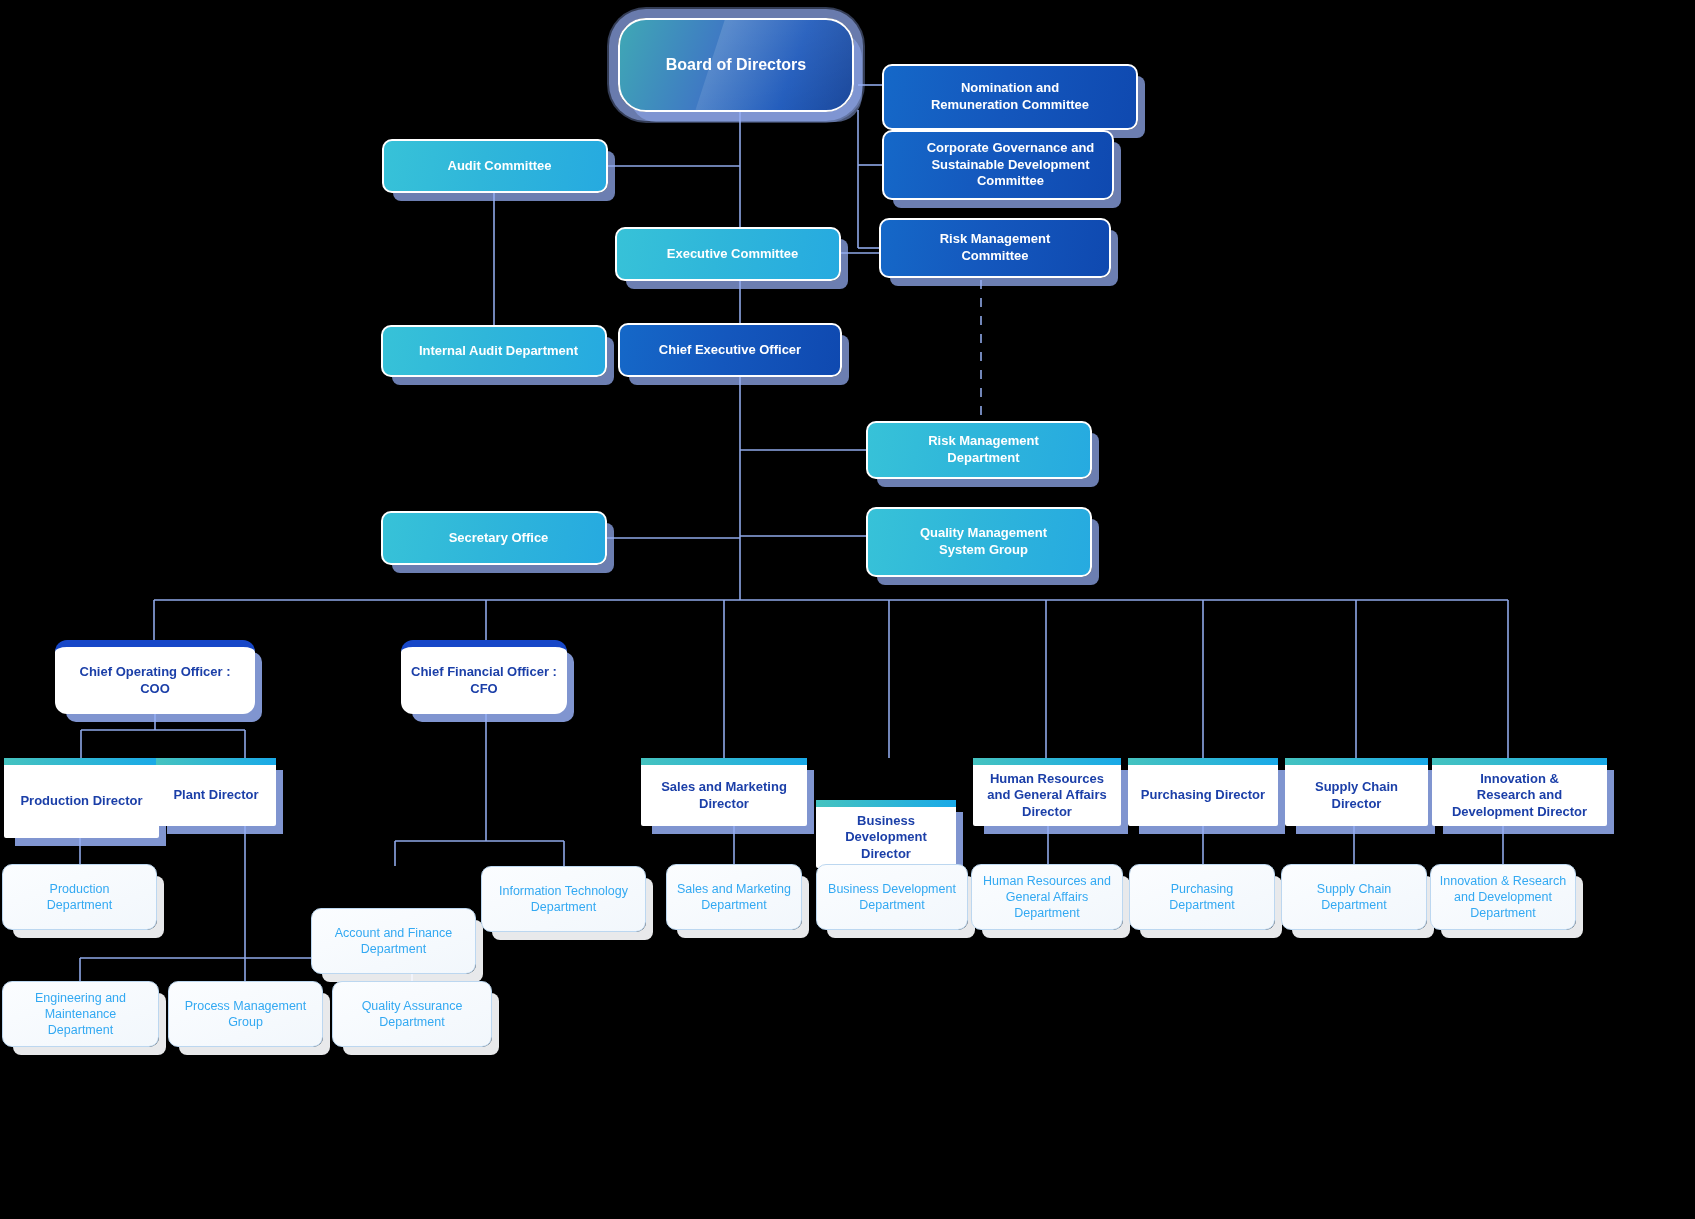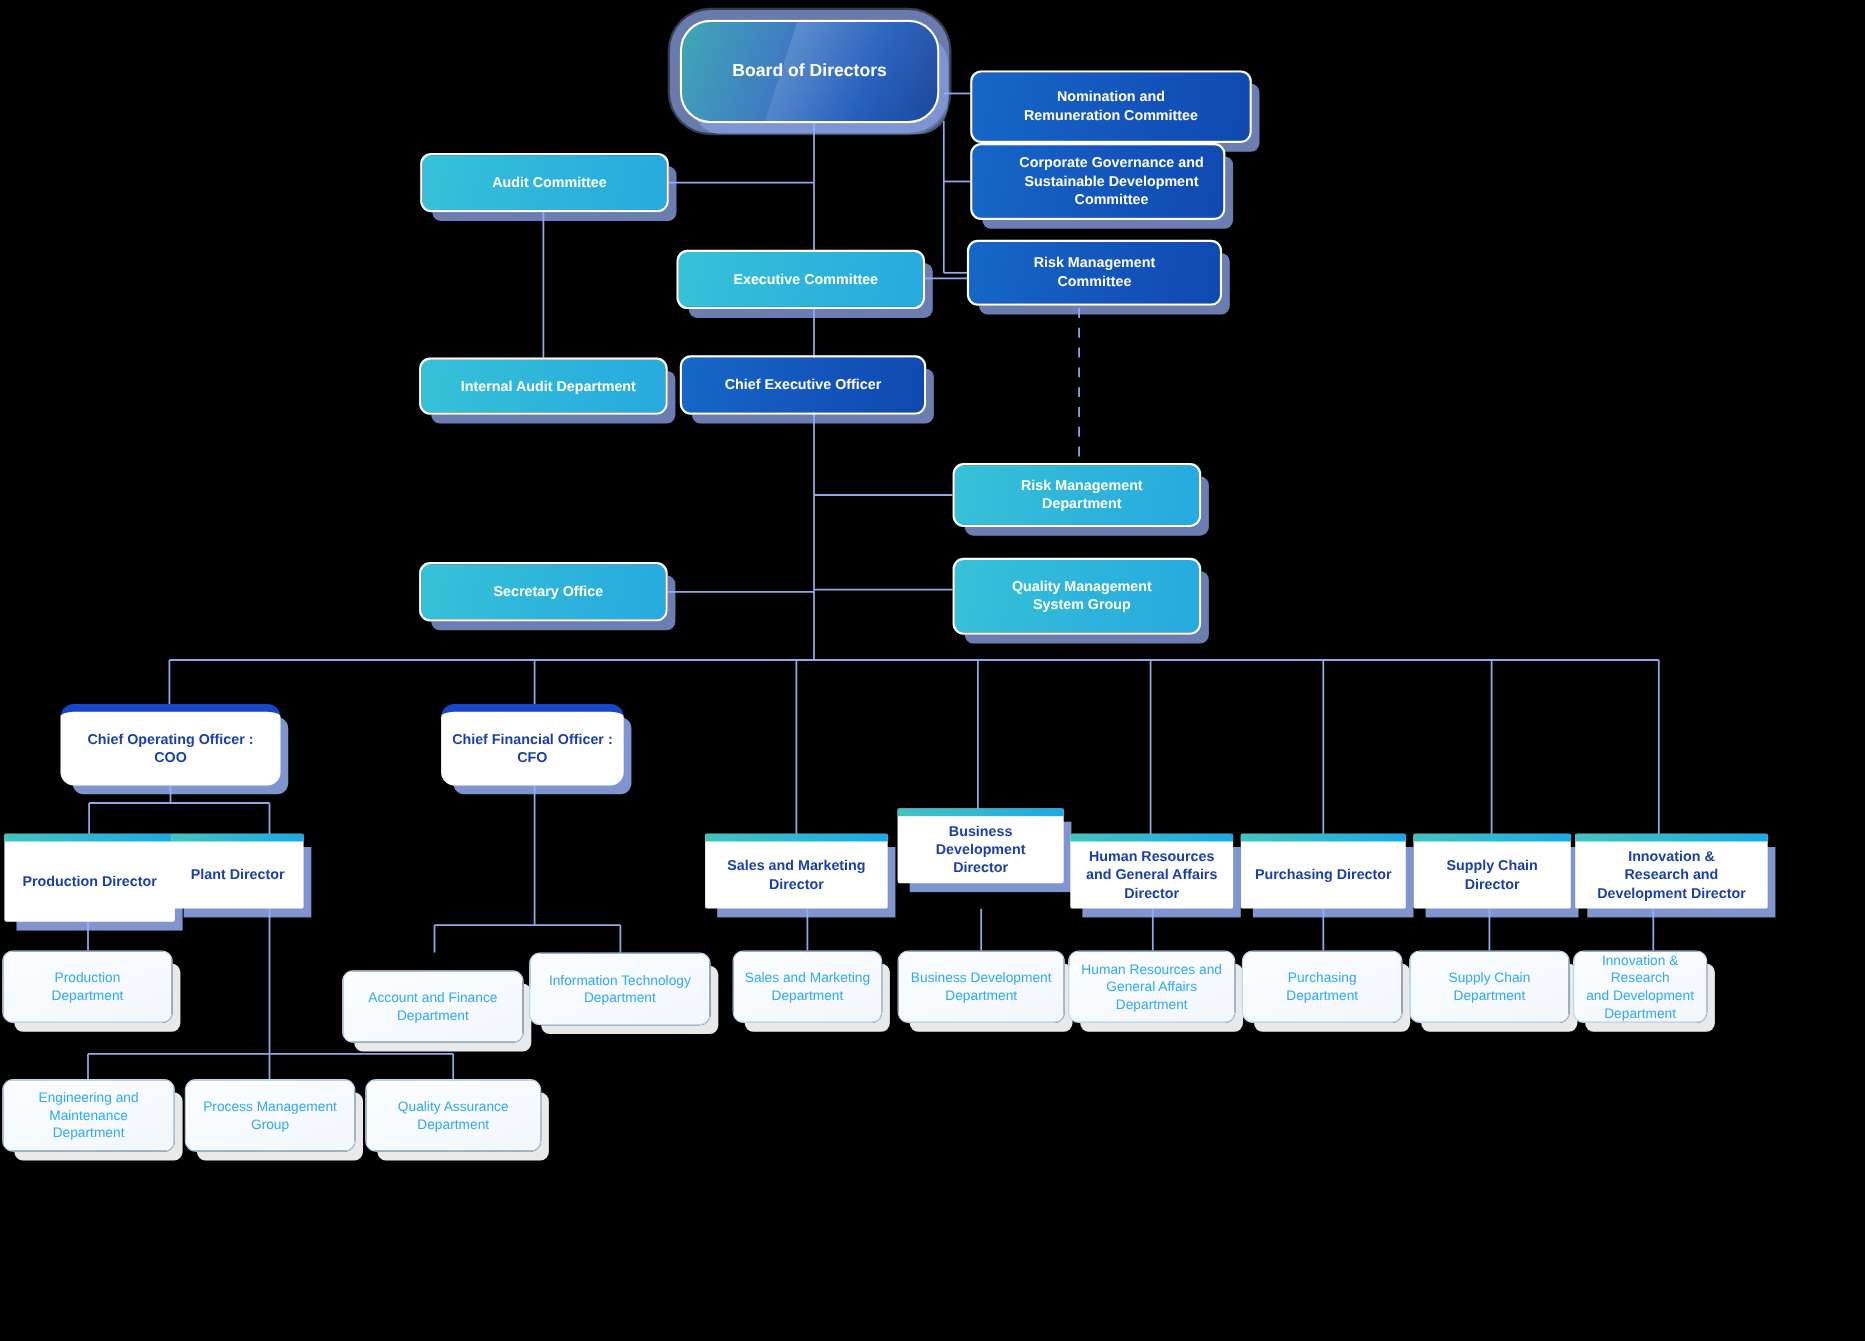--- a/index.html
+++ b/index.html
@@ -216,60 +216,60 @@
       </div>
       <div class="node n-dir" style="left: 4px; top: 758px; width: 155px; height: 80px;">
         <span class="label">Production Director</span>
       </div>
       <div class="node n-dir" style="left: 156px; top: 758px; width: 120px; height: 68px;">
         <span class="label">Plant Director</span>
       </div>
       <div class="node n-dir" style="left: 641px; top: 758px; width: 166px; height: 68px;">
         <span class="label">Sales and Marketing<br>Director</span>
       </div>
-      <div class="node n-dir" style="left: 816px; top: 735px; width: 151px; height: 68px;">
+      <div class="node n-dir" style="left: 816px; top: 800px; width: 140px; height: 68px;">
         <span class="label">Business<br>Development<br>Director</span>
       </div>
       <div class="node n-dir" style="left: 973px; top: 758px; width: 148px; height: 68px;">
         <span class="label">Human Resources<br>and General Affairs<br>Director</span>
       </div>
       <div class="node n-dir" style="left: 1128px; top: 758px; width: 150px; height: 68px;">
         <span class="label">Purchasing Director</span>
       </div>
       <div class="node n-dir" style="left: 1285px; top: 758px; width: 143px; height: 68px;">
         <span class="label">Supply Chain<br>Director</span>
       </div>
       <div class="node n-dir" style="left: 1432px; top: 758px; width: 175px; height: 68px;">
         <span class="label">Innovation &amp;<br>Research and<br>Development Director</span>
       </div>
       <div class="node n-dept" style="left: 2px; top: 864px; width: 155px; height: 66px;">
         <span class="label">Production<br>Department</span>
       </div>
-      <div class="node n-dept" style="left: 311px; top: 882px; width: 165px; height: 66px;">
+      <div class="node n-dept" style="left: 311px; top: 908px; width: 165px; height: 66px;">
         <span class="label">Account and Finance<br>Department</span>
       </div>
       <div class="node n-dept" style="left: 481px; top: 866px; width: 165px; height: 66px;">
         <span class="label">Information Technology<br>Department</span>
       </div>
       <div class="node n-dept" style="left: 666px; top: 864px; width: 136px; height: 66px;">
         <span class="label">Sales and Marketing<br>Department</span>
       </div>
       <div class="node n-dept" style="left: 816px; top: 864px; width: 152px; height: 66px;">
         <span class="label">Business Development<br>Department</span>
       </div>
       <div class="node n-dept" style="left: 971px; top: 864px; width: 152px; height: 66px;">
         <span class="label">Human Resources and<br>General Affairs<br>Department</span>
       </div>
       <div class="node n-dept" style="left: 1129px; top: 864px; width: 146px; height: 66px;">
         <span class="label">Purchasing<br>Department</span>
       </div>
       <div class="node n-dept" style="left: 1281px; top: 864px; width: 146px; height: 66px;">
         <span class="label">Supply Chain<br>Department</span>
       </div>
-      <div class="node n-dept" style="left: 1430px; top: 864px; width: 122px; height: 66px; justify-content: center;">
+      <div class="node n-dept" style="left: 1430px; top: 864px; width: 146px; height: 66px; justify-content: center;">
         <span class="label">Innovation &amp; Research<br>and Development<br>Department</span>
       </div>
       <div class="node n-dept" style="left: 2px; top: 981px; width: 157px; height: 66px;">
         <span class="label">Engineering and Maintenance<br>Department</span>
       </div>
       <div class="node n-dept" style="left: 168px; top: 981px; width: 155px; height: 66px;">
         <span class="label">Process Management<br>Group</span>
       </div>
       <div class="node n-dept" style="left: 332px; top: 981px; width: 160px; height: 66px;">
         <span class="label">Quality Assurance<br>Department</span>

